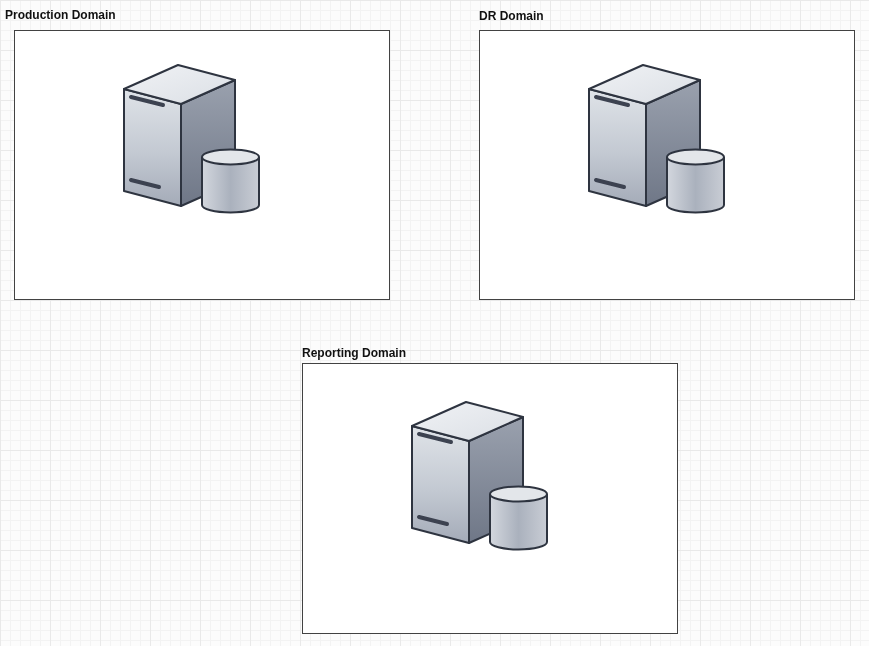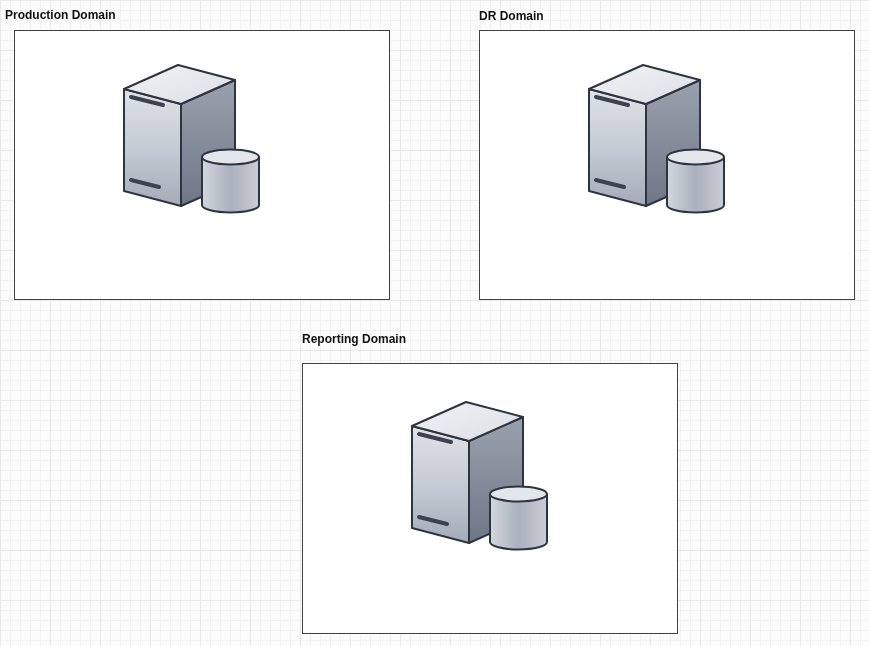--- a/index.html
+++ b/index.html
@@ -40,21 +40,21 @@
     left: 106px;
     top: 33px;
     width: 140px;
     height: 152px;
   }
   
   #label-production { left: 5px;   top: 8px; }
   #box-production   { left: 14px;  top: 30px; }
   #label-dr         { left: 479px; top: 9px; text-align: right; }
   #box-dr           { left: 479px; top: 30px; }
-  #label-reporting  { left: 302px; top: 332px; }
+  #label-reporting  { left: 302px; top: 346px; }
   #box-reporting    { left: 302px; top: 363px; height: 271px; }
 </style>
 </head>
 <body>
 
 <svg width="0" height="0" style="position:absolute" aria-hidden="true">
   <defs>
     <linearGradient id="srvTop" x1="0" y1="0" x2="1" y2="1">
       <stop offset="0" stop-color="#f0f2f5"></stop>
       <stop offset="1" stop-color="#dbdfe5"></stop>

